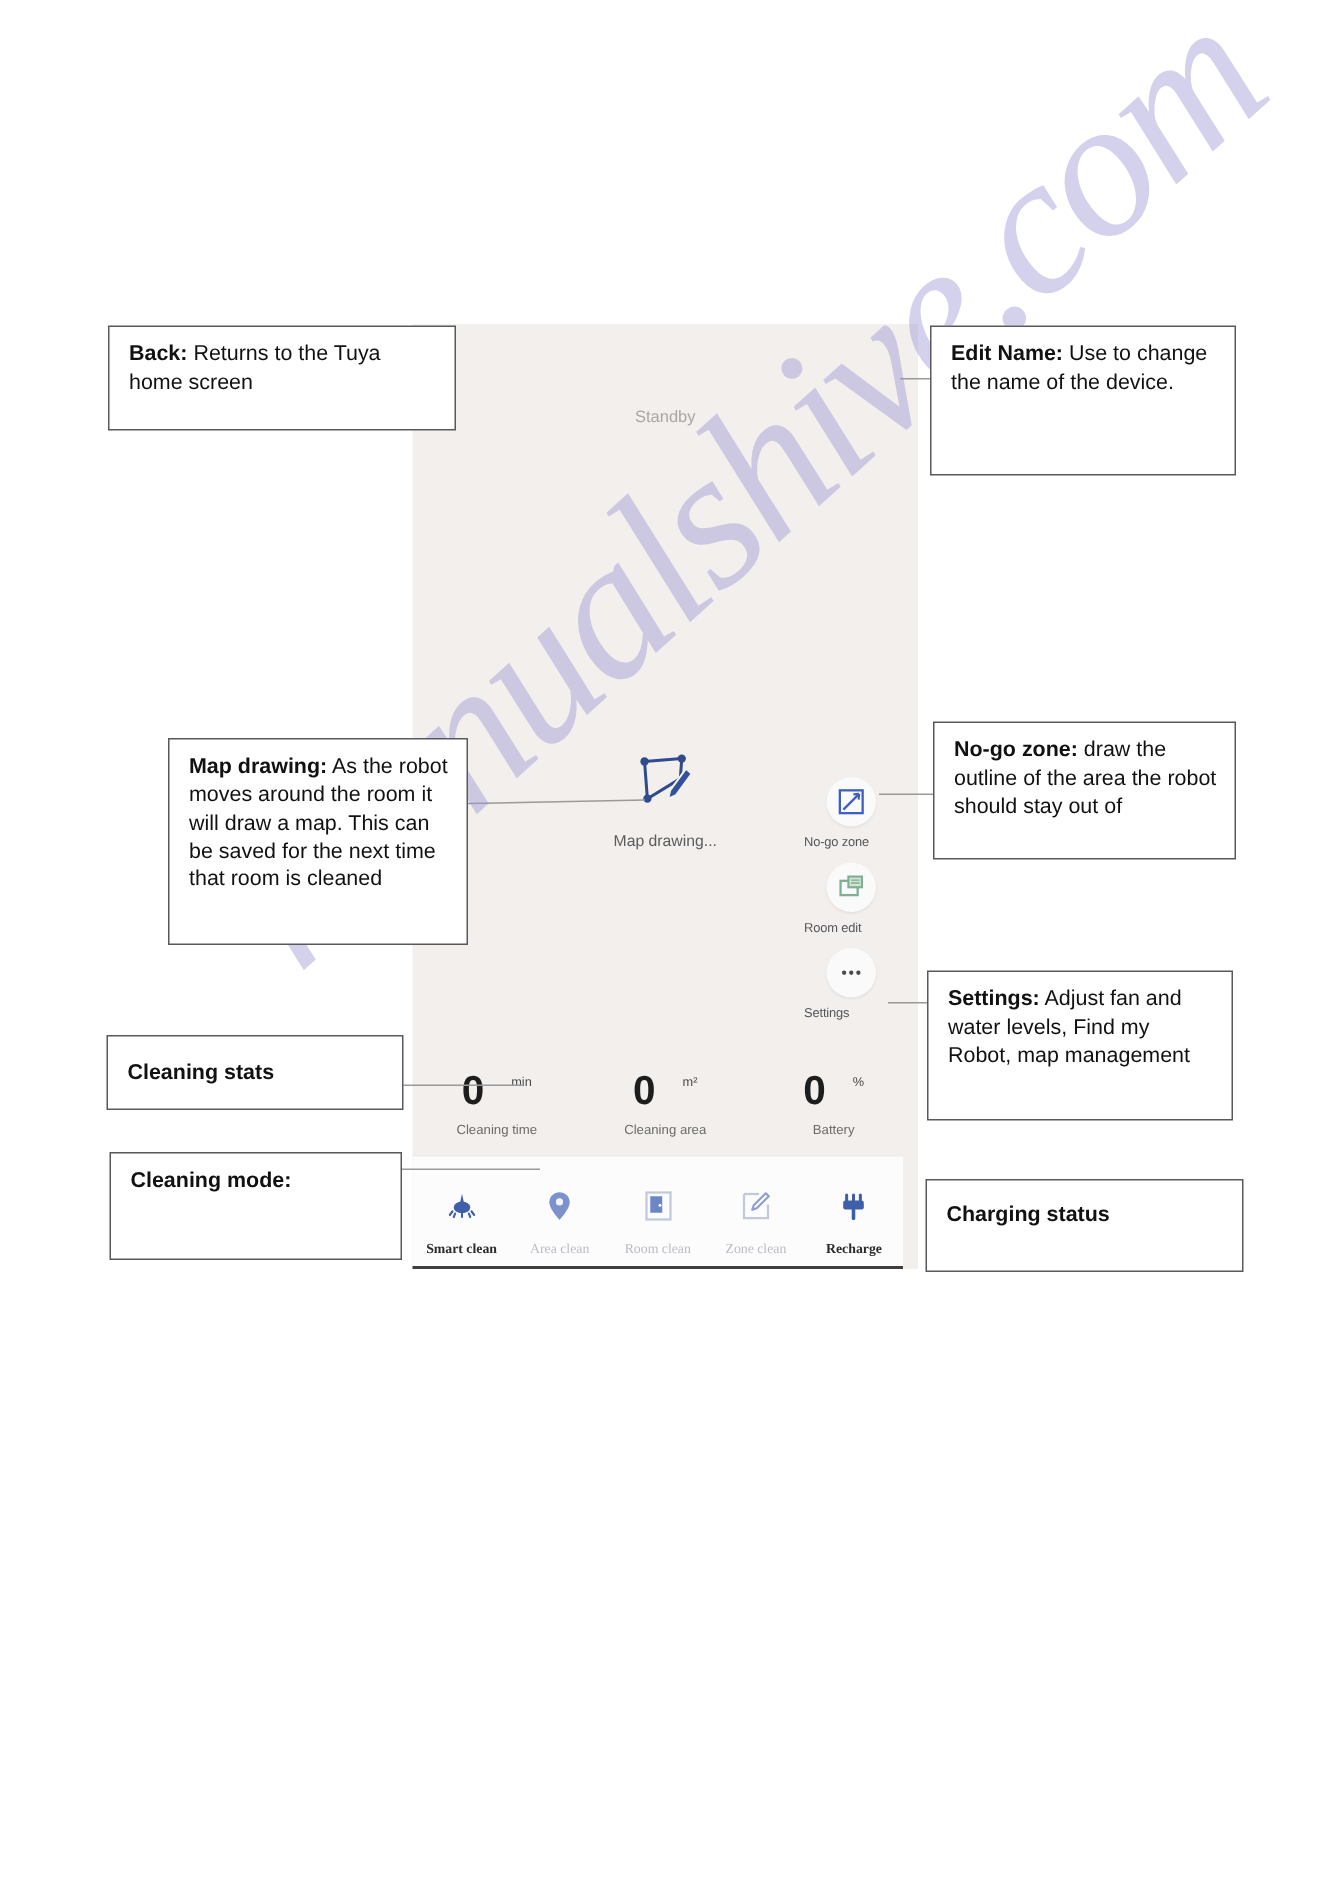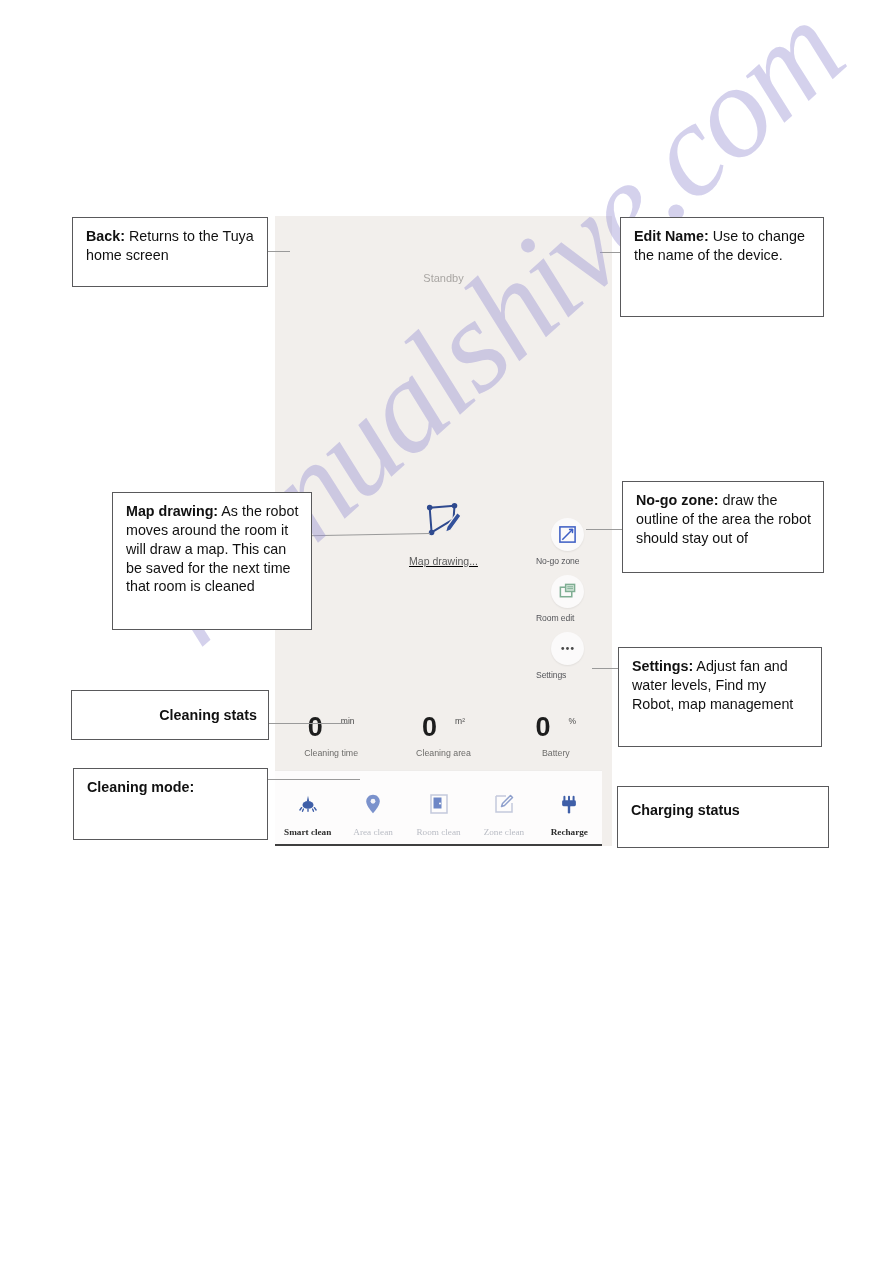--- a/index.html
+++ b/index.html
@@ -84,21 +84,20 @@
     font-size: 11px;
     color: #a9a6a3;
   }
 
   
   #map-drawing {
     position: absolute;
     left: 0; right: 0;
     top: 284px;
     text-align: center;
-    text-decoration: underline;
   }
   #map-drawing .md-icon {
     display: block;
     margin: 0 auto 13px auto;
     width: 42px; height: 42px;
   }
   #map-drawing .md-label {
     font-size: 10.5px;
     color: #5b5b5b;
   }
@@ -370,41 +369,41 @@
           <rect x="4.5" y="8" width="15" height="6.5" rx="1.6" fill="#3f5fa8"></rect>
           <path d="M12 14.5 L12 21" stroke="#3f5fa8" stroke-width="2.6" stroke-linecap="round"></path>
         </svg>
       </div>
       <div class="tab-label">Recharge</div>
     </div>
 
   </div>
 </div>
 
-<div class="callout" style="left:72px; top:217px; width:196px; height:70px;">
+<div class="callout" style="left:72px; top:217px; width:232px; height:70px;">
   <b>Back:</b><span> Returns to the Tuya home screen</span>
 </div>
 
 <div class="callout" style="left:620px; top:217px; width:204px; height:100px;">
   <b>Edit Name:</b><span> Use to change the name of the device.</span>
 </div>
 
 <div class="callout" style="left:72px; top:492px; width:200px; height:138px;margin-left:40px;">
   <b>Map drawing:</b><span> As the robot moves around the room it will draw a map. This can be saved for the next time that room is cleaned</span>
 </div>
 
 <div class="callout" style="left:622px; top:481px; width:202px; height:92px;">
   <b>No-go zone:</b><span> draw the outline of the area the robot should stay out of</span>
 </div>
 
 <div class="callout" style="left:618px; top:647px; width:204px; height:100px;">
   <b>Settings:</b><span> Adjust fan and water levels, Find my Robot, map management</span>
 </div>
 
-<div class="callout" style="left:71px; top:690px; width:198px; height:50px; display:flex; align-items:center;justify-content:flex-end;">
+<div class="callout" style="left:71px; top:690px; width:198px; height:50px; display:flex; align-items:center;">
   <b>Cleaning stats</b>
 </div>
 
 <div class="callout" style="left:73px; top:768px; width:195px; height:72px;">
   <b>Cleaning mode:</b><br>
 </div>
 
 <div class="callout" style="left:617px; top:786px; width:212px; height:62px; display:flex; align-items:flex-start; padding-top:14px;">
   <b>Charging status</b>
 </div>

